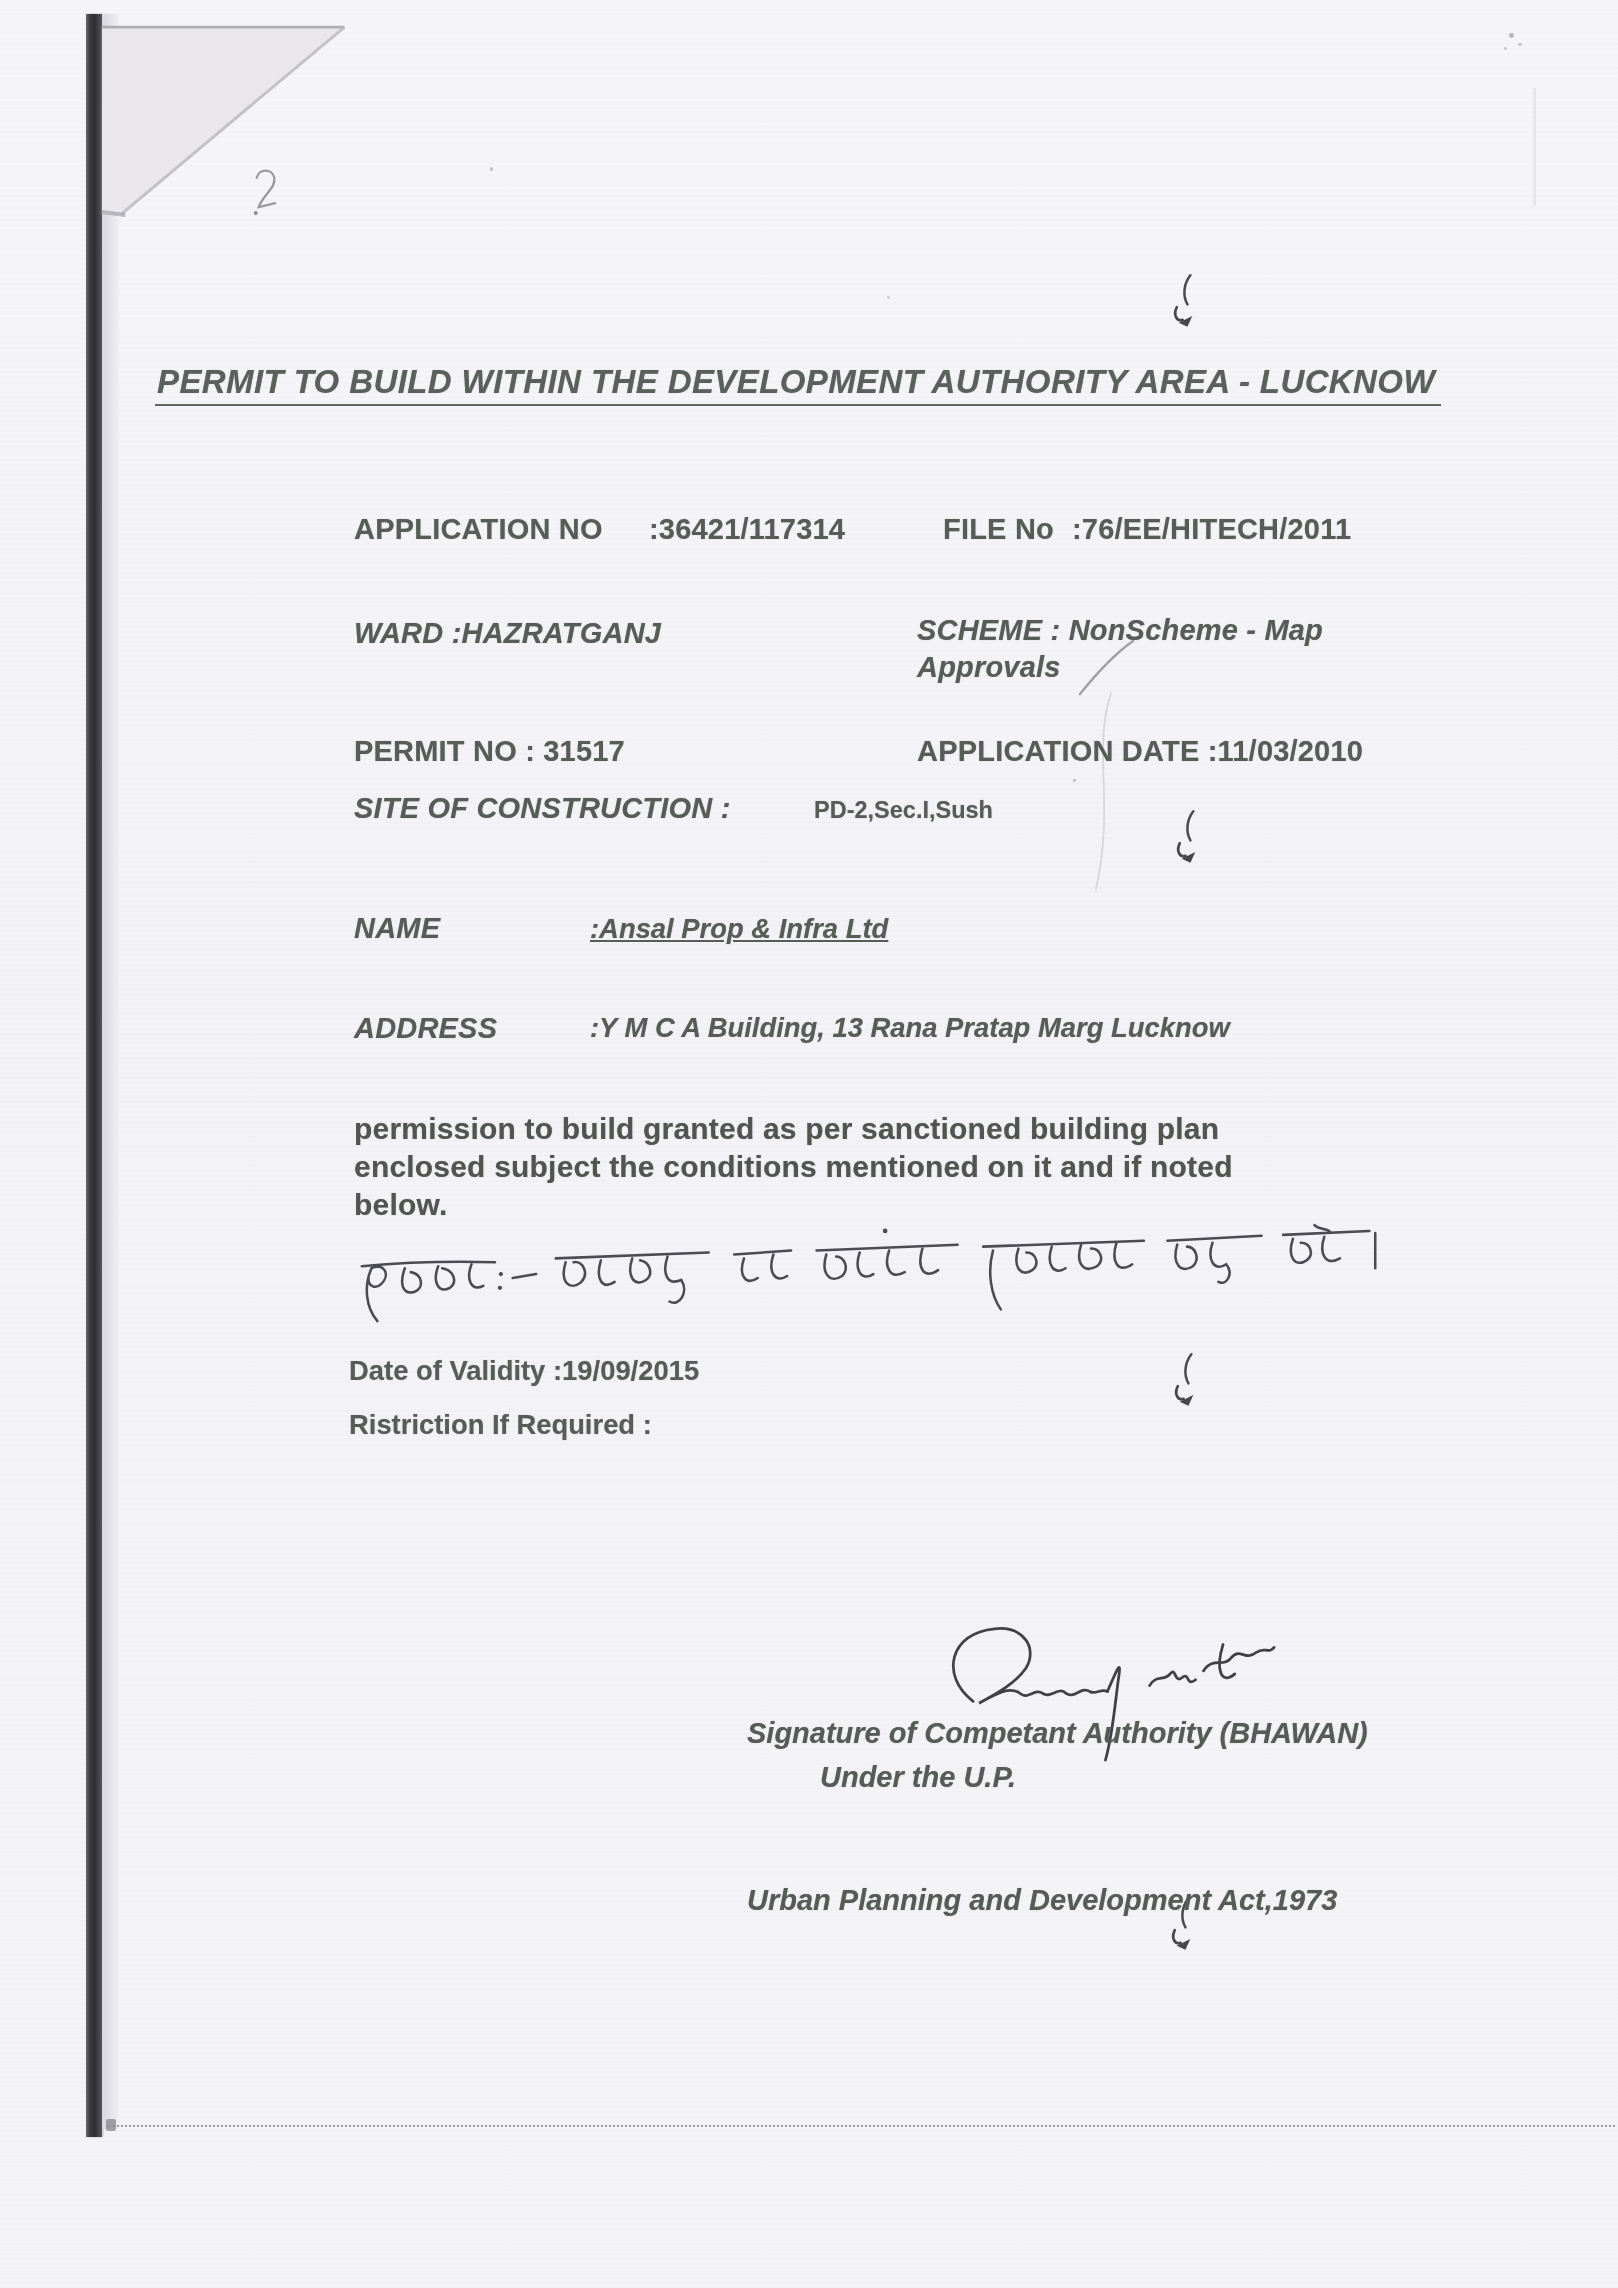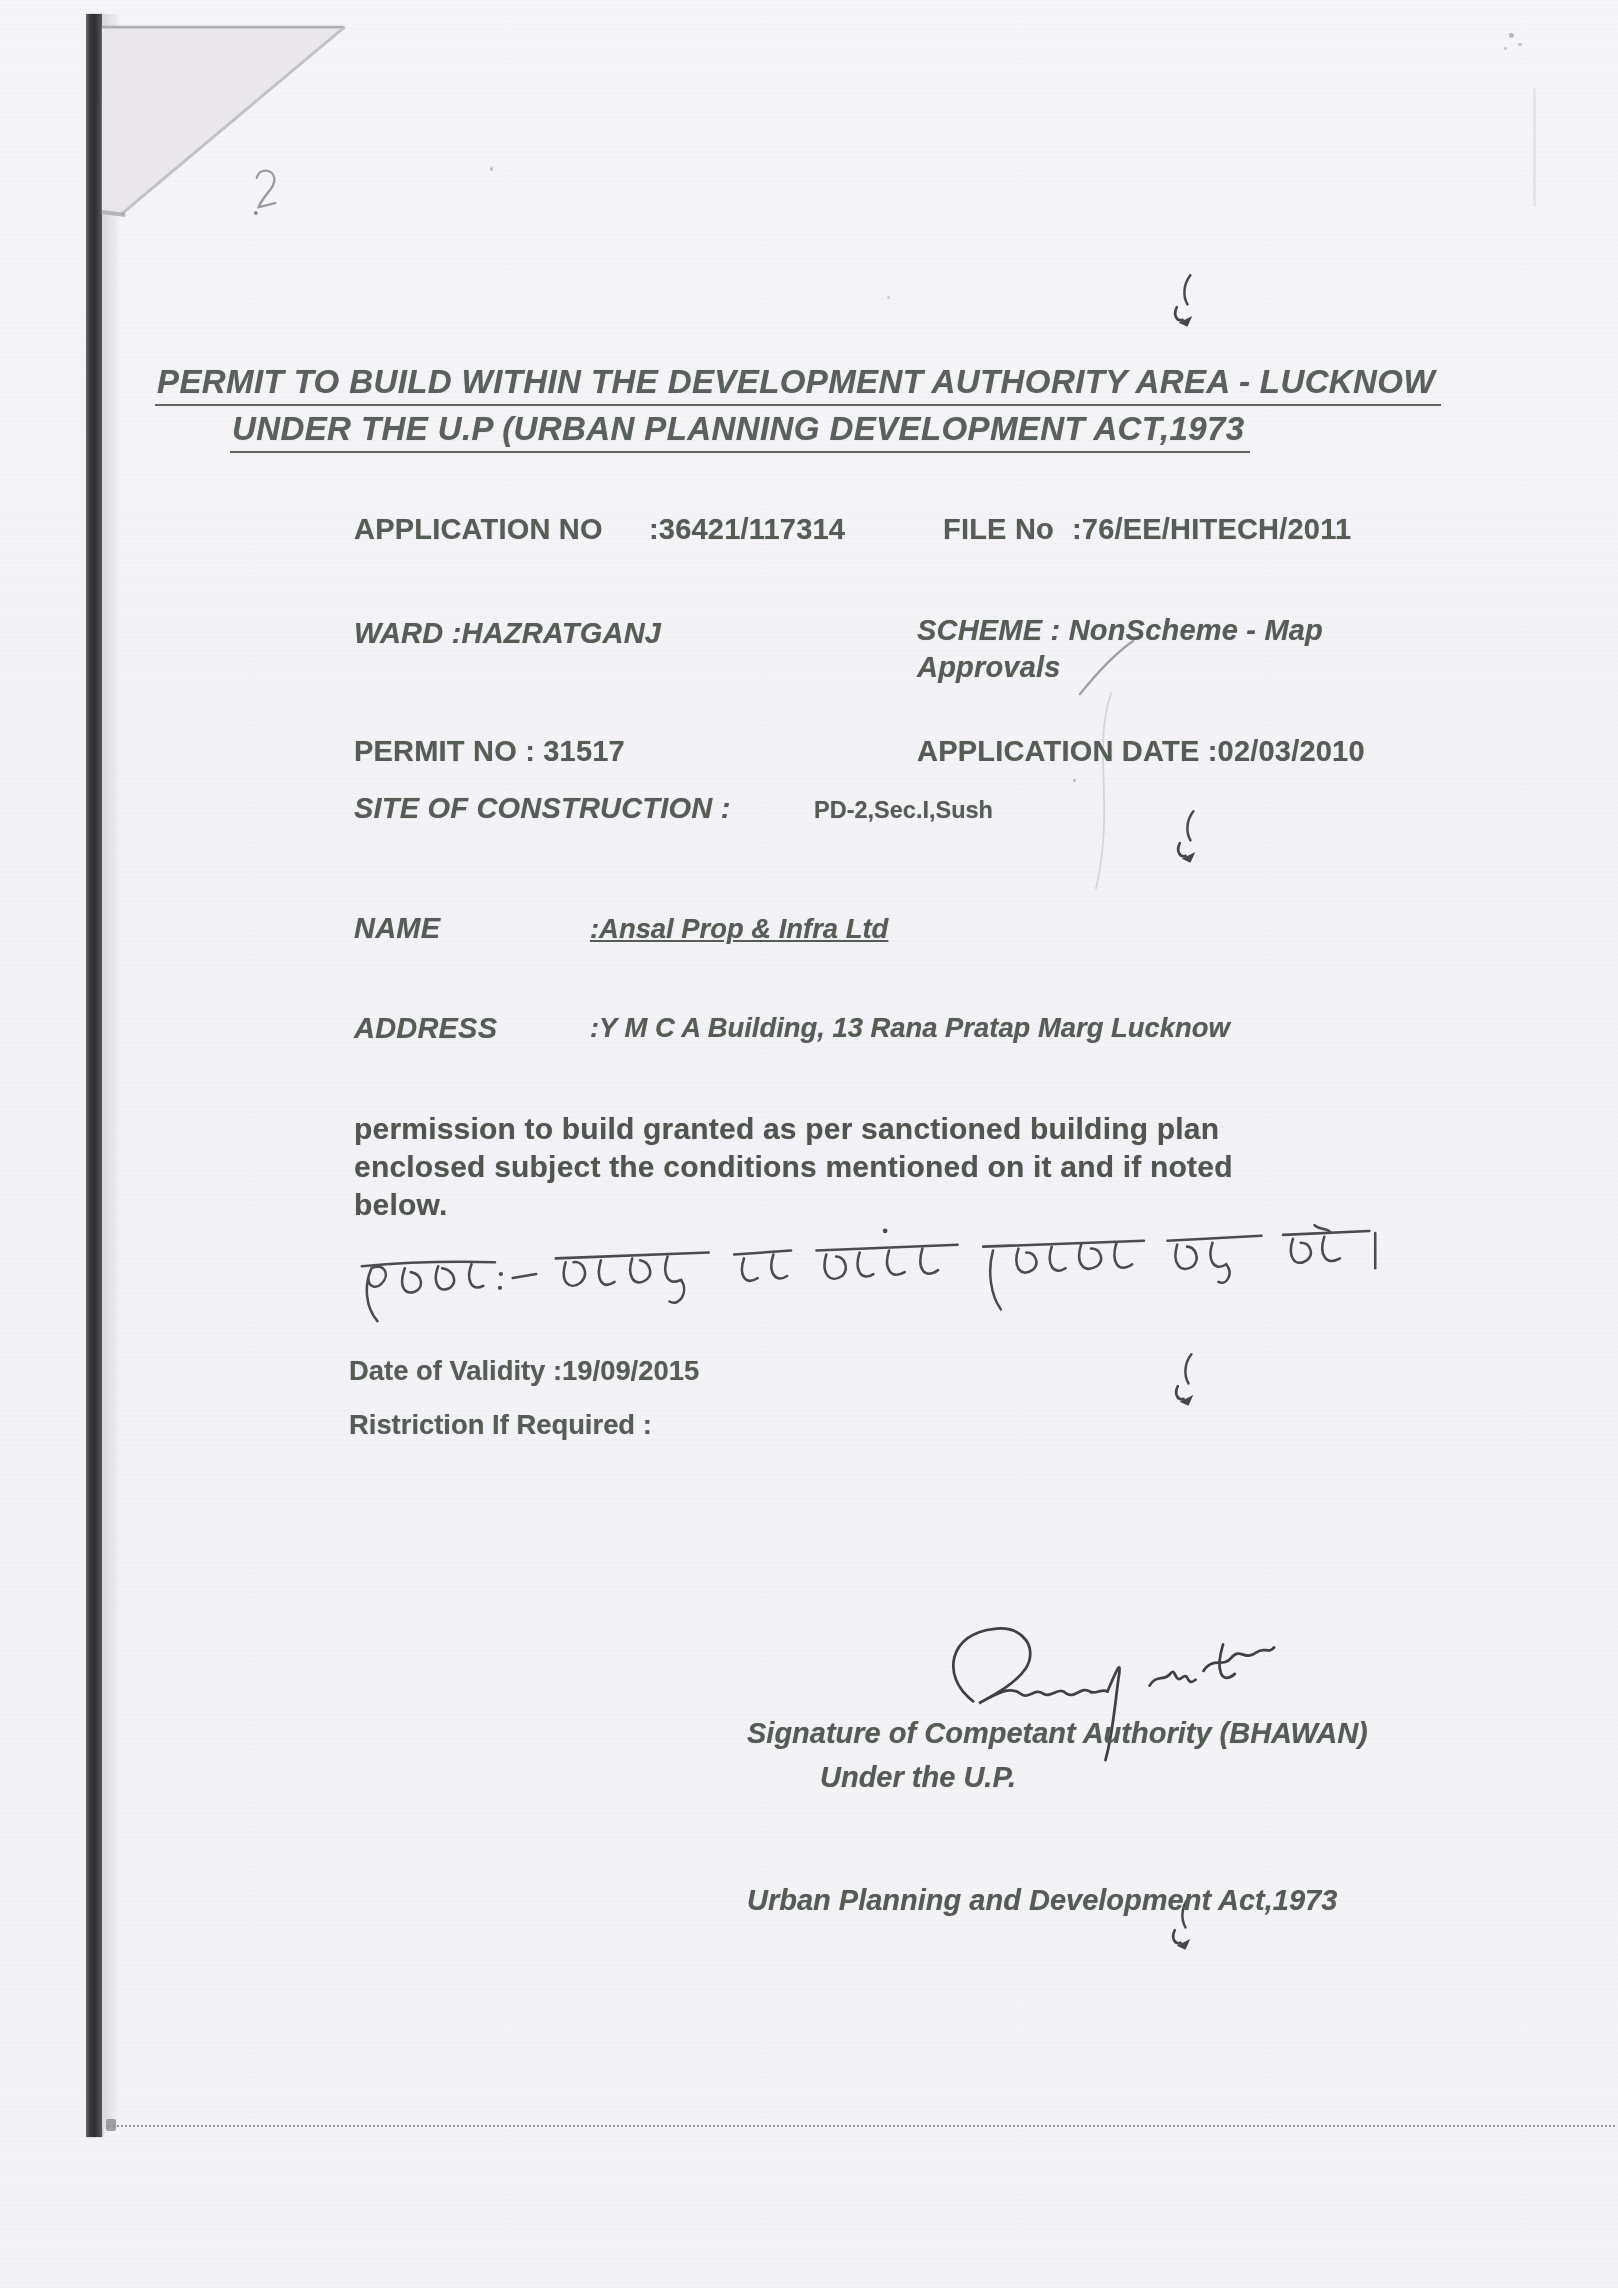--- a/index.html
+++ b/index.html
@@ -77,40 +77,39 @@
 
   <div class="speck" style="left:490px;top:167px;width:2.9px;height:3.9px;opacity:.5;"></div>
   <div class="speck" style="left:1509px;top:33px;width:4.9px;height:4.9px;opacity:.55;"></div>
   <div class="speck" style="left:1518px;top:43px;width:3.9px;height:2.9px;opacity:.45;"></div>
   <div class="speck" style="left:1504px;top:47px;width:2.9px;height:2.9px;opacity:.4;"></div>
   <div class="speck" style="left:887px;top:296px;width:2.9px;height:2.9px;opacity:.35;"></div>
   <div class="speck" style="left:1073px;top:779px;width:2.9px;height:2.9px;opacity:.5;"></div>
   <div class="mark" style="left:1533px;top:88px;width:2.9px;height:118px;background:#dcdce2;opacity:.6;"></div>
 
   <div class="t title" style="left:155px;top:363px;">PERMIT TO BUILD WITHIN THE DEVELOPMENT AUTHORITY AREA - LUCKNOW</div>
-  <div class="t title" style="left:230px;top:410px;">UNDER THE U.P (URBAN PLANNING DEVELOPMENT ACT,1973</div>
 
   <div class="t row" style="left:354px;top:513px;">APPLICATION NO</div>
   <div class="t row" style="left:649px;top:513px;">:36421/117314</div>
   <div class="t row" style="left:943px;top:513px;">FILE No</div>
   <div class="t row" style="left:1072px;top:513px;">:76/EE/HITECH/2011</div>
 
   <div class="t row it" style="left:354px;top:617px;">WARD :HAZRATGANJ</div>
   <div class="t row it" style="left:917px;top:614px;">SCHEME : NonScheme - Map</div>
   <div class="t row it" style="left:917px;top:651px;">Approvals</div>
 
   <svg class="mark" style="left:1074px;top:637px;" width="65" height="65" viewBox="0 0 66 66">
     <path d="M6,58 C22,38 40,18 60,4" fill="none" stroke="#8f8f98" stroke-width="2.4" stroke-linecap="round" opacity=".85"></path>
   </svg>
   <svg class="mark" style="left:1088px;top:688px;" width="39" height="208" viewBox="0 0 40 212">
     <path d="M24,4 C4,60 28,120 8,206" fill="none" stroke="#c6c6ce" stroke-width="1.8" opacity=".65"></path>
   </svg>
 
   <div class="t row" style="left:354px;top:735px;">PERMIT NO : 31517</div>
-  <div class="t row" style="left:917px;top:735px;">APPLICATION DATE :02/03/2010</div>
+  <div class="t row" style="left:917px;top:735px;">APPLICATION DATE :11/03/2010</div>
 
   <div class="t row it" style="left:354px;top:792px;">SITE OF CONSTRUCTION :</div>
   <div class="t small" style="left:814px;top:797px;">PD-2,Sec.I,Sush</div>
 
   <div class="t row it" style="left:354px;top:912px;">NAME</div>
   <div class="t mid it" style="left:590px;top:913px;text-decoration:underline;">:Ansal Prop &amp; Infra Ltd</div>
 
   <div class="t row it" style="left:354px;top:1012px;">ADDRESS</div>
   <div class="t mid it" style="left:590px;top:1012px;">:Y M C A Building, 13 Rana Pratap Marg Lucknow</div>
 

